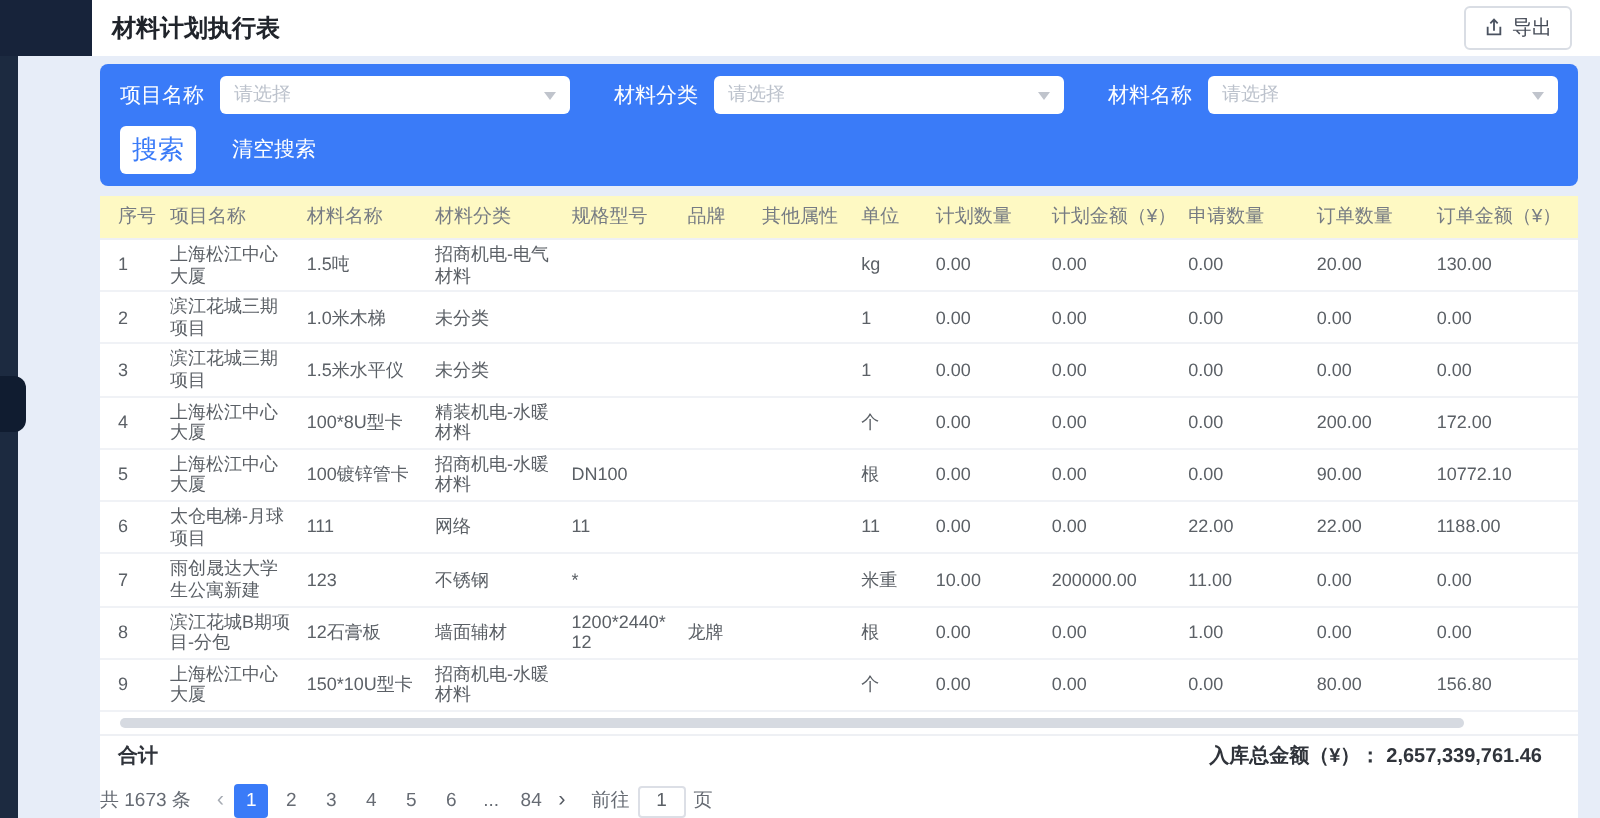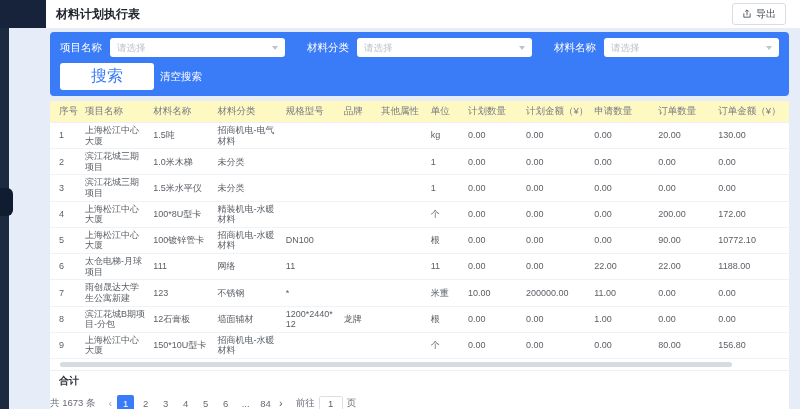--- a/index.html
+++ b/index.html
@@ -20,22 +20,22 @@
 
   .filter-panel { background:var(--accent); border-radius:4px; padding:6px 10px; }
   .filter-row { display:flex; align-items:center; gap:22px; }
   .filter-group { display:flex; align-items:center; flex:1; min-width:0; }
   .filter-label { color:#fff; font-size:10.5px; margin-right:8px; white-space:nowrap; }
   .select-box { flex:1; height:19px; background:#fff; border-radius:3px; display:flex; align-items:center; padding:0 7px; min-width:0; cursor:pointer; }
   .select-box input { flex:1; border:none; outline:none; font-size:9.5px; color:#333; min-width:0; background:transparent; }
   .select-box input::placeholder { color:#bcc2cc; }
   .chev { width:0; height:0; border-left:3.5px solid transparent; border-right:3.5px solid transparent; border-top:4px solid #c0c4cc; margin-left:4px; flex:none; }
   .filter-actions { margin-top:6px; display:flex; align-items:center; }
-  .btn-search { background:#fff; color:var(--accent); border:none; border-radius:3px; padding:3px 31px; font-size:16px; cursor:pointer; }
-  .btn-clear { background:transparent; color:#fff; border:none; font-size:10.5px; margin-left:6px; cursor:pointer; }
+  .btn-search { background:#fff; color:var(--accent); border:none; border-radius:3px; padding:3px 6px; font-size:13px; cursor:pointer; }
+  .btn-clear { background:transparent; color:#fff; border:none; font-size:10.5px; margin-left:18px; cursor:pointer; }
 
   .table-card { background:#fff; border-radius:4px; margin-top:5px; }
   table { width:100%; border-collapse:collapse; table-layout:fixed; }
   thead th { background:#fef9c3; color:#767b83; font-weight:normal; font-size:9.5px; text-align:left; padding:4px 4px; white-space:nowrap; overflow:hidden; border-bottom:1px solid #eef0f4; }
   tbody td { font-size:9px; color:#5b6066; padding:2px 4px; border-bottom:1px solid #f0f2f6; line-height:1.18; word-break:break-all; height:26px; vertical-align:middle; }
   thead th:first-child, tbody td:first-child { padding-left:9px; }
 
   .hscroll { position:relative; height:7px; margin:2px 8px; cursor:pointer; }
   .hscroll-thumb { position:absolute; left:2px; top:1px; height:5px; width:93%; border-radius:3px; background:#d6dae1; }
 
@@ -278,20 +278,21 @@
           </tbody>
       </table>
 
       <div class="hscroll">
         <div class="hscroll-thumb"></div>
       </div>
 
       <div class="totals">
         <span>合计</span>
         <div class="totals-right">
+          <span><span>入库总金额（¥）：</span><span class="totals-item-value">2,657,339,761.46</span></span>
         </div>
       </div>
 
       <div class="pagination">
         <span class="total-count">共 1673 条</span>
         <button class="arrow-btn">‹</button>
         <span class="page-list">
             <button class="page-btn active">1</button>
             <button class="page-btn">2</button>
             <button class="page-btn">3</button>

